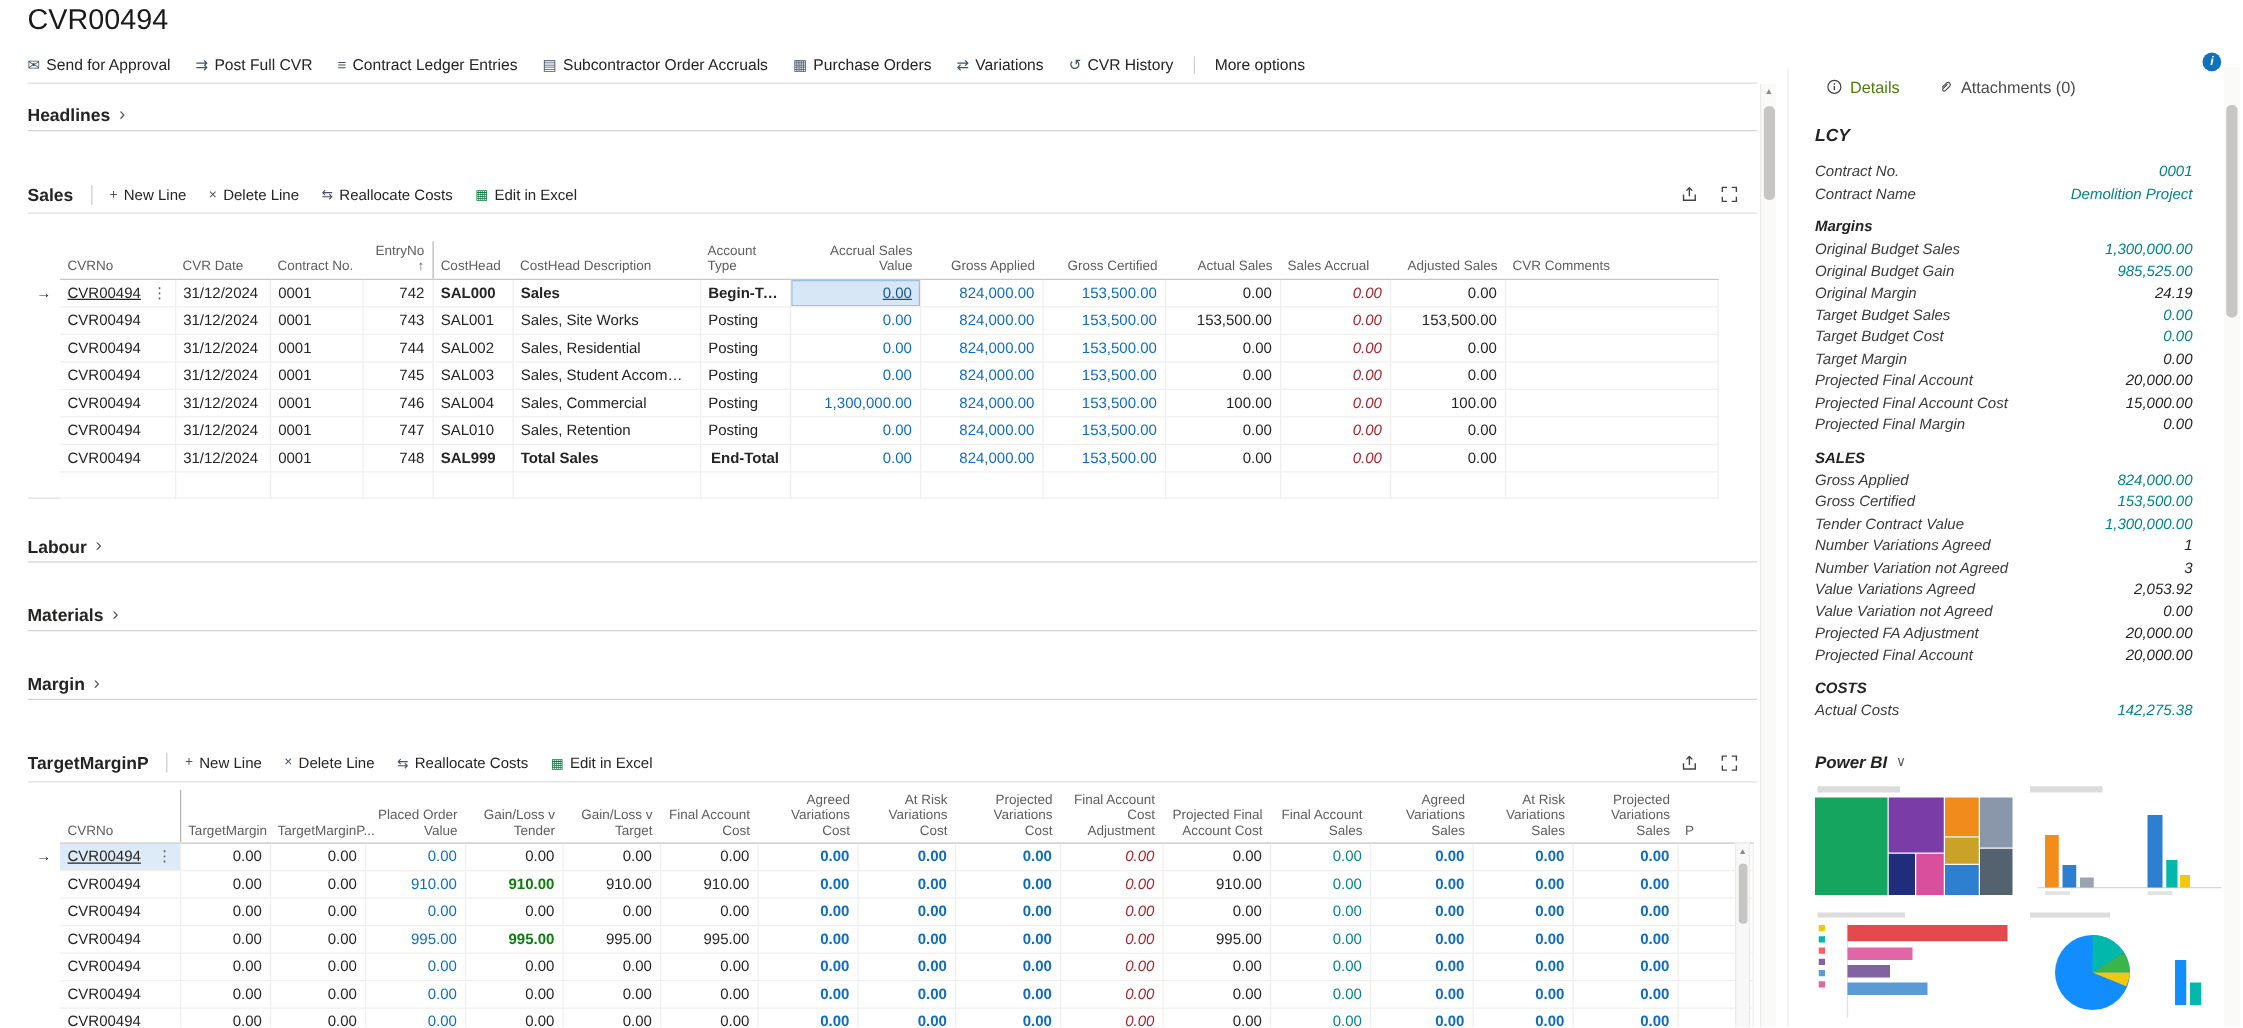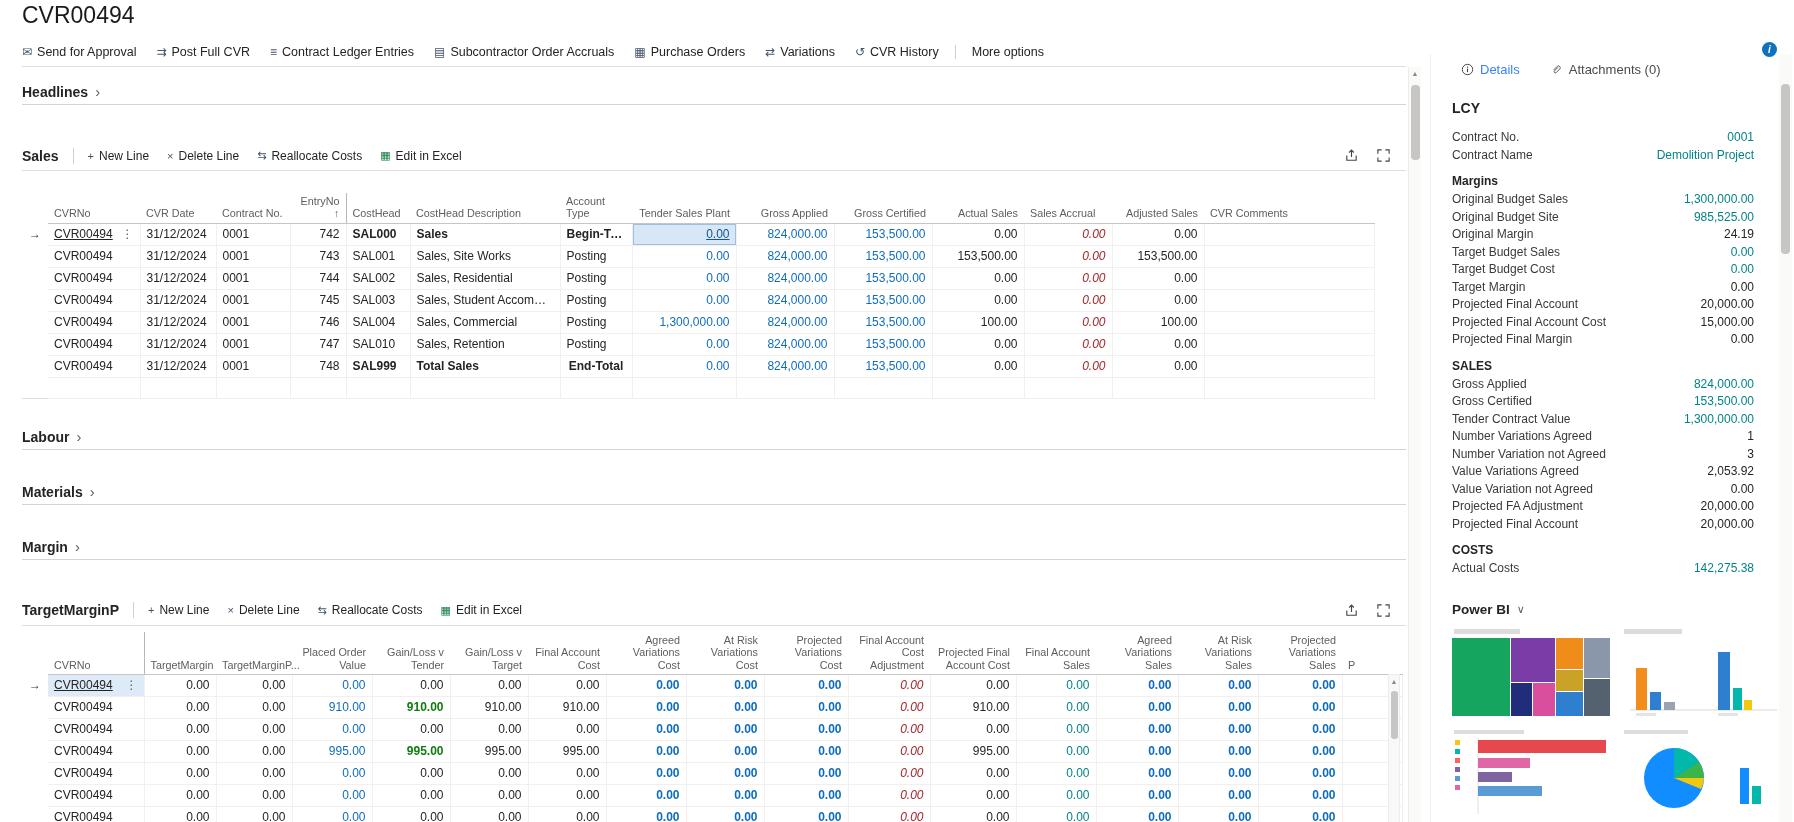--- a/index.html
+++ b/index.html
@@ -79,24 +79,24 @@
   .sb-main { left:1408px; top:67px; height:755px; border-left:1px solid #edebe9; }
   .sb-right { left:1779px; top:54px; height:768px; }
   .sb-arrow-g { height:13px; font-size:7px; color:#8a8886; text-align:center; line-height:13px; }
   .sb-thumb-g { position:absolute; left:2px; width:9px; background:#c8c6c4; border-radius:4px; }
   .sb-main .sb-thumb-g { top:18px; height:75px; }
   .sb-right .sb-thumb-g { top:30px; height:170px; }
 
   .factbox { position:absolute; left:1430px; top:54px; width:348px; height:768px; overflow:hidden;
              border-left:1px solid #f0efee; }
   .fb-tabs { display:flex; gap:30px; padding-left:30px; align-items:center; height:30px; font-size:13px; }
-  .fb-tab { display:inline-flex; align-items:center; gap:6px; cursor:pointer; color:#3b82f6; }
+  .fb-tab { display:inline-flex; align-items:center; gap:6px; cursor:pointer; color:#4d7c0f; }
   .fb-tab.inactive { color:#4a4a4a; }
   .fb-tab svg { flex:none; }
-  .fb-body { padding:0 24px 0 21px; }
+  .fb-body { padding:0 24px 0 21px;font-style:italic; }
   .fb-lcy { font-weight:700; font-size:14px; margin:16px 0 13px; }
   .fb-heading { font-weight:700; font-size:12px; margin:10px 0 3px; }
   .fb-row { display:flex; justify-content:space-between; font-size:12px; line-height:17.5px; }
   .fb-label { color:#3b3a39; }
   .fb-value { color:#252423; }
   .fb-value.teal { color:#038387; }
 
   .pbi-head { display:flex; align-items:center; gap:7px; font-size:13.5px; font-weight:600; margin-top:24px; }
   .pbi-chev { font-weight:400; color:#605e5c; font-size:11px; }
   .pbi-grid { display:grid; grid-template-columns:160px 160px; gap:10px; margin-top:9px; }
@@ -207,21 +207,21 @@
         <thead>
           <tr>
             <th class="arrow-col"></th>
             <th style="text-align: left;">CVRNo</th>
             <th style="text-align: left;">CVR Date</th>
             <th style="text-align: left;">Contract No.</th>
             <th style="text-align: right;">EntryNo ↑</th>
             <th class="freeze" style="text-align: left;">CostHead</th>
             <th style="text-align: left;">CostHead Description</th>
             <th style="text-align: left;">Account Type</th>
-            <th style="text-align: right;">Tender Sales Plant</th>
+            <th style="text-align: right;">Accrual Sales Value</th>
             <th style="text-align: right;">Gross Applied</th>
             <th style="text-align: right;">Gross Certified</th>
             <th style="text-align: right;">Actual Sales</th>
             <th style="text-align: left;">Sales Accrual</th>
             <th style="text-align: right;">Adjusted Sales</th>
             <th style="text-align: left;">CVR Comments</th>
           </tr>
         </thead>
         <tbody>
           <tr class="sel">
@@ -640,21 +640,21 @@
         <div class="fb-row">
           <span class="fb-label">Contract Name</span>
           <span class="fb-value teal">Demolition Project</span>
         </div>
         <div class="fb-heading">Margins</div>
         <div class="fb-row">
           <span class="fb-label">Original Budget Sales</span>
           <span class="fb-value teal">1,300,000.00</span>
         </div>
         <div class="fb-row">
-          <span class="fb-label">Original Budget Site</span>
+          <span class="fb-label">Original Budget Gain</span>
           <span class="fb-value teal">985,525.00</span>
         </div>
         <div class="fb-row">
           <span class="fb-label">Original Margin</span>
           <span class="fb-value">24.19</span>
         </div>
         <div class="fb-row">
           <span class="fb-label">Target Budget Sales</span>
           <span class="fb-value teal">0.00</span>
         </div>

